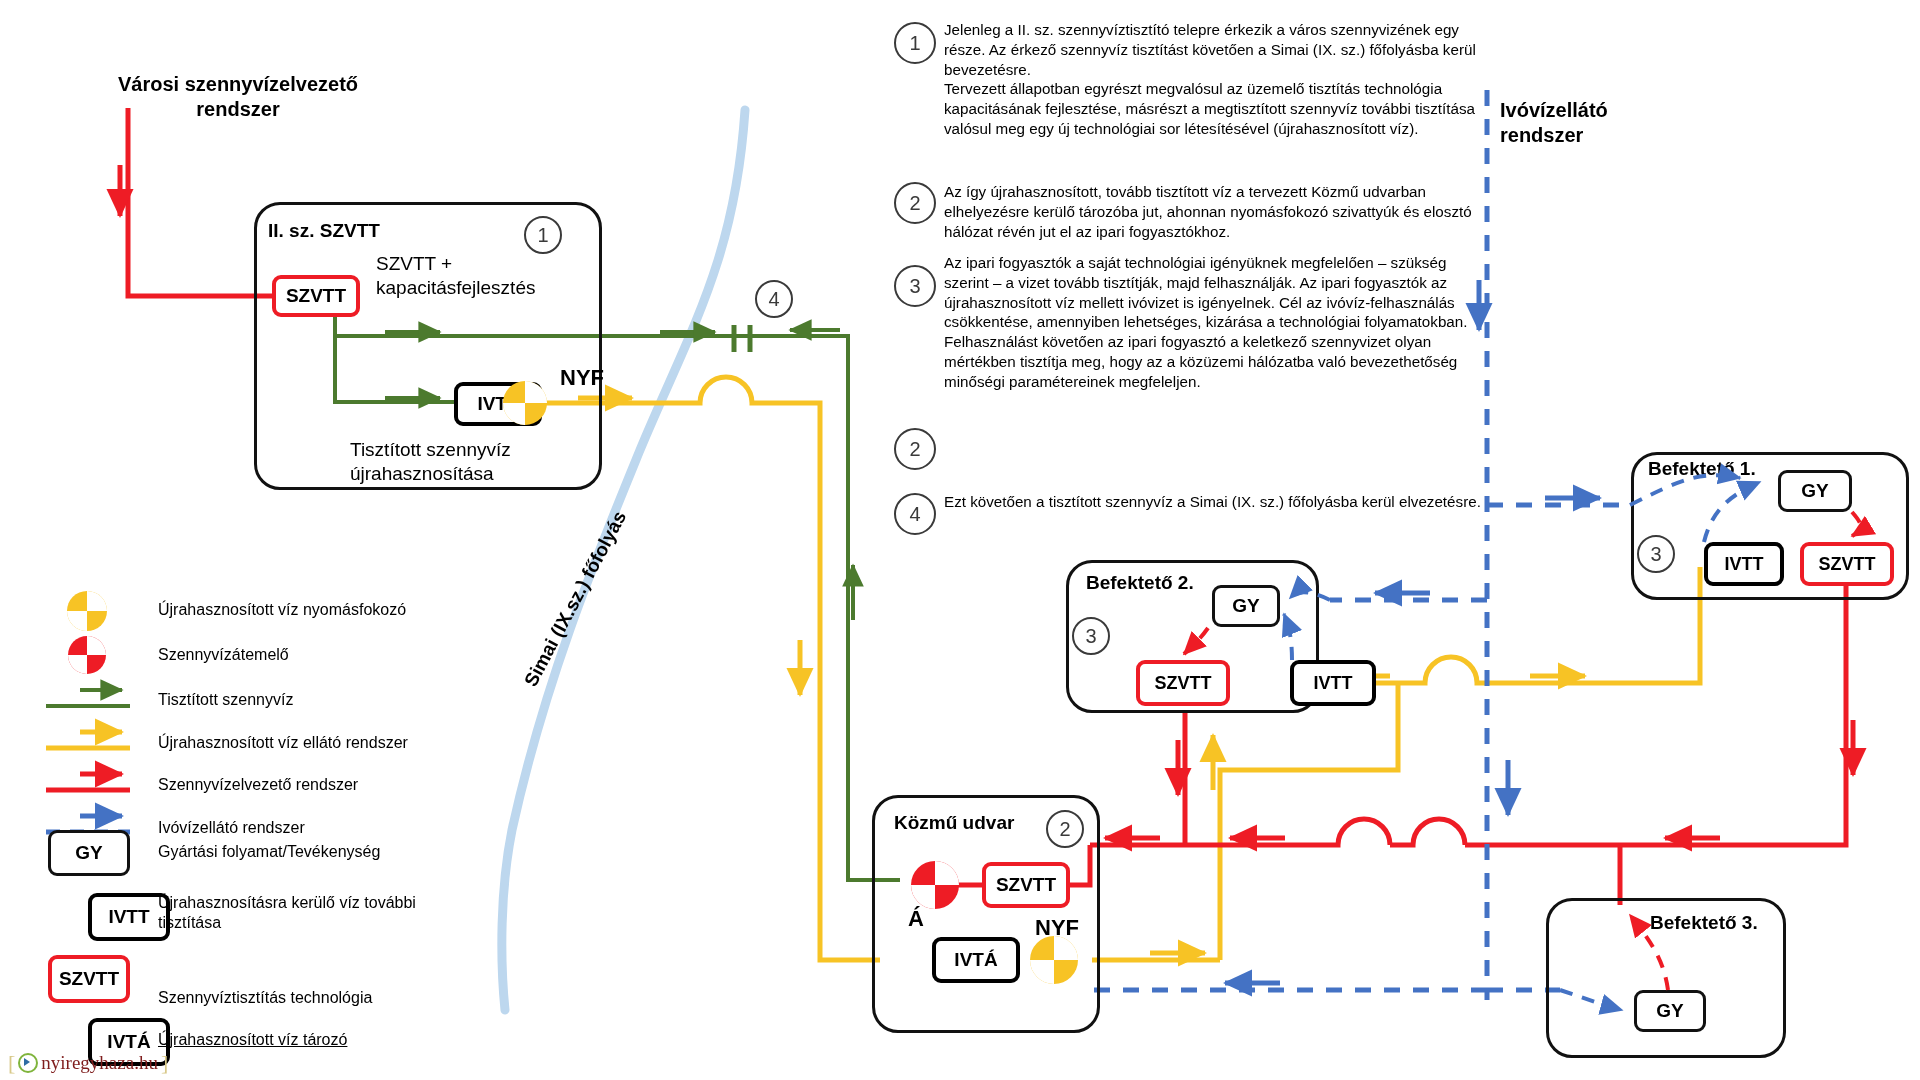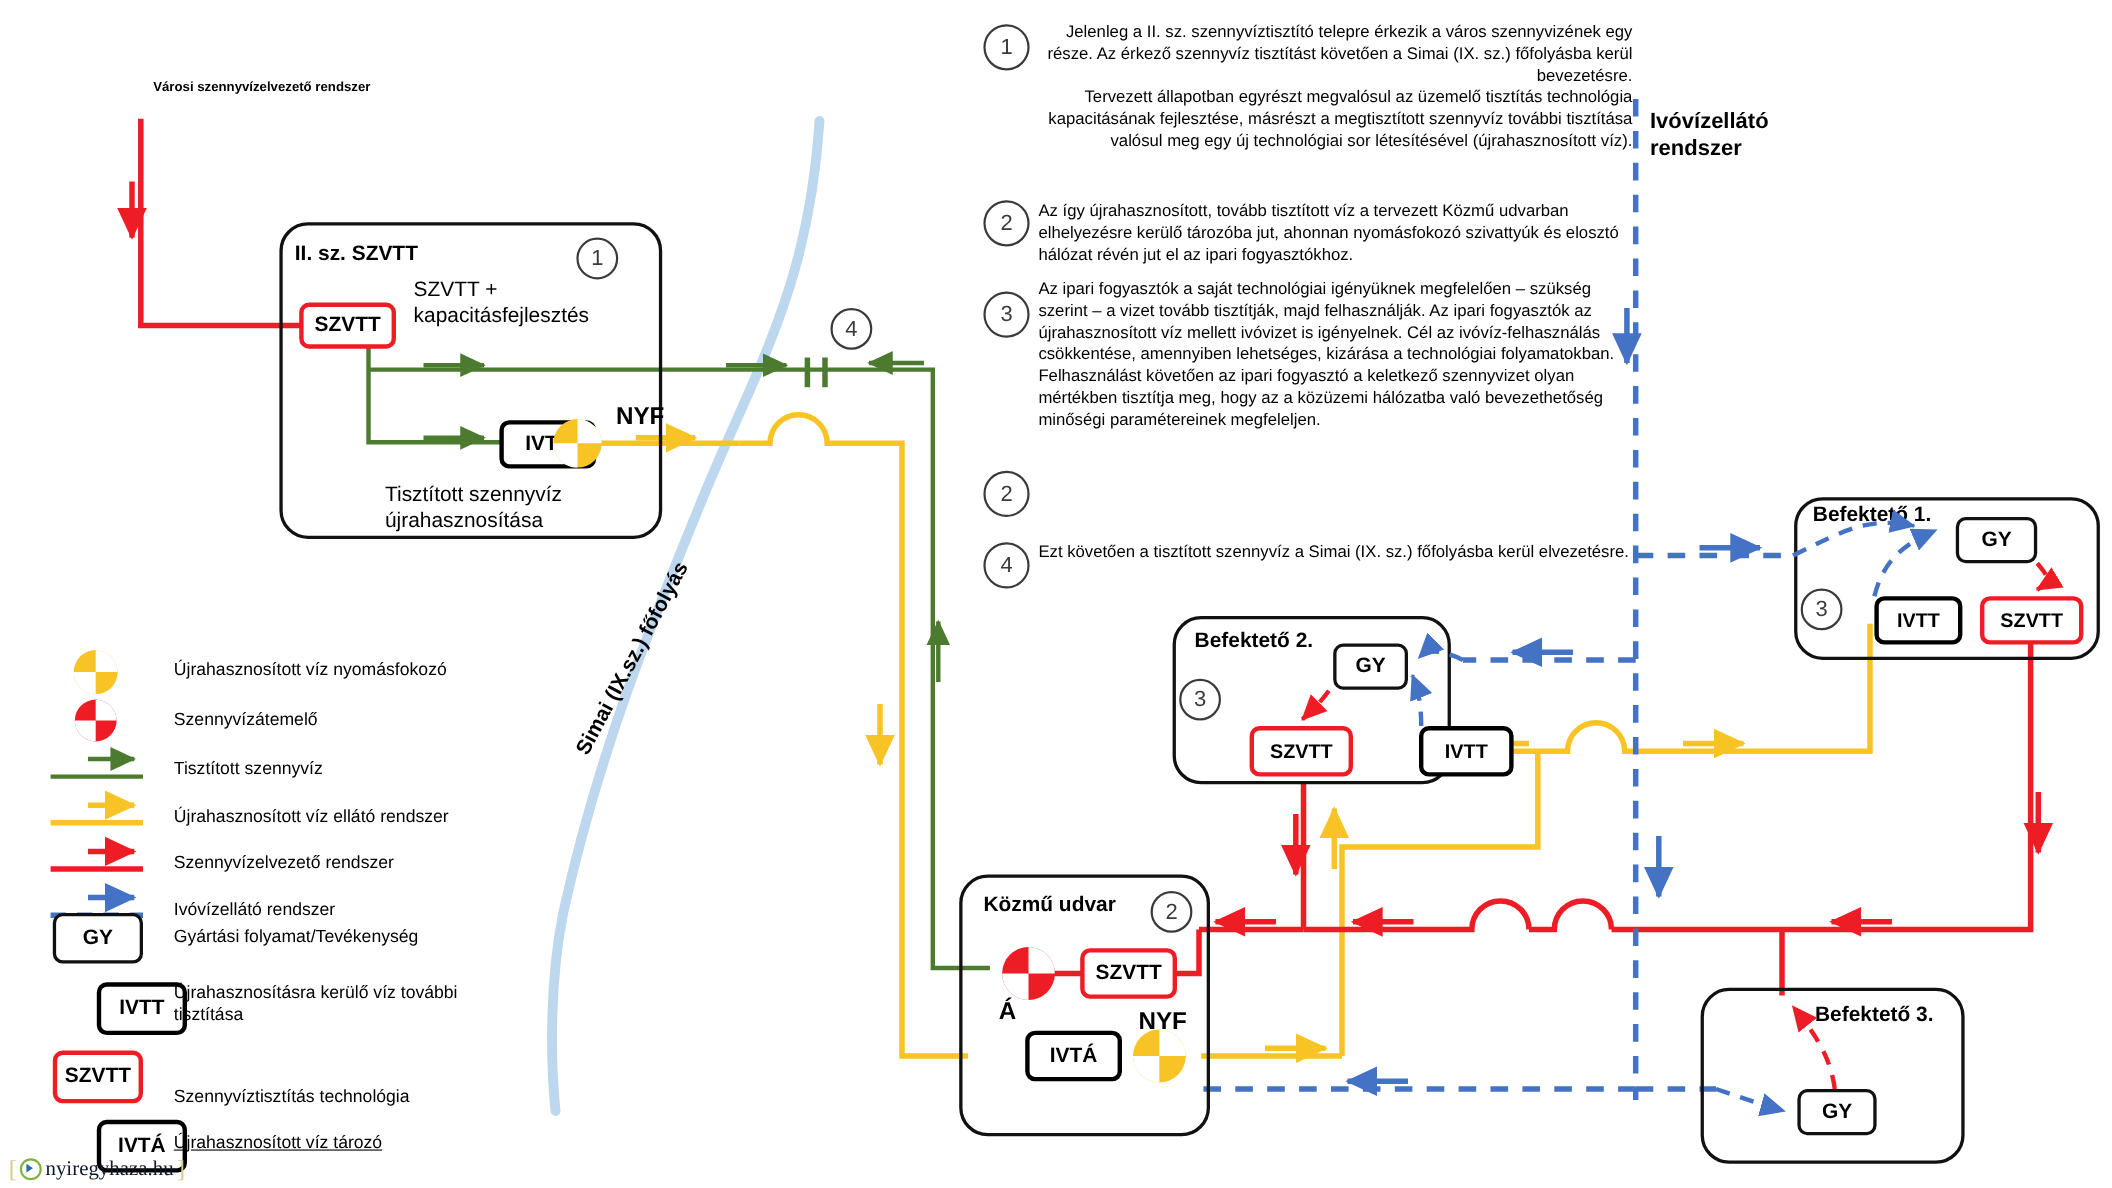--- a/index.html
+++ b/index.html
@@ -29,21 +29,21 @@
   .grp{position:absolute;border:3px solid #111;border-radius:26px;background:transparent;
        box-sizing:border-box;}
   .lg-txt{position:absolute;font-size:16px;line-height:1.25;}
   .lg-node{position:absolute;display:flex;align-items:center;justify-content:center;
            background:#fff;border-radius:9px;font-weight:bold;font-size:19px;box-sizing:border-box;}
 
   .pumplbl{position:absolute;font-weight:bold;font-size:22px;}
   .logo{position:absolute;display:flex;align-items:center;gap:3px;
         font-family:"Liberation Serif","DejaVu Serif",serif;font-size:19px;}
   .logo .brk{color:#d8c98a;font-size:22px;}
-  .logo .nm{color:#0f172a;}
+  .logo .nm{color:#7f1d1d;}
   .logo .mark{display:inline-block;width:16px;height:16px;border-radius:50%;
               border:2px solid #7fb43c;position:relative;}
   .logo .mark::after{content:"";position:absolute;left:4px;top:2.5px;
               border-left:6px solid #2e6ca4;border-top:4px solid transparent;
               border-bottom:4px solid transparent;}
 </style>
 </head>
 <body>
 
 <div id="stage">
@@ -202,21 +202,21 @@
     <path d="M 1852 512 C 1866 528, 1862 530, 1852 536" fill="none" stroke="#ee1c25" stroke-width="4" stroke-dasharray="13 10" marker-end="url(#ar-red)"></path>
 
     <path d="M 1330 600 C 1305 588, 1296 592, 1290 598" fill="none" stroke="#4472c4" stroke-width="4" stroke-dasharray="13 10" marker-end="url(#ar-blu)"></path>
     <path d="M 1292 660 C 1292 636, 1288 624, 1284 614" fill="none" stroke="#4472c4" stroke-width="4" stroke-dasharray="13 10" marker-end="url(#ar-blu)"></path>
     <path d="M 1208 628 C 1198 642, 1190 648, 1184 654" fill="none" stroke="#ee1c25" stroke-width="4" stroke-dasharray="13 10" marker-end="url(#ar-red)"></path>
 
     <path d="M 1560 990 C 1590 1000, 1600 1004, 1622 1010" fill="none" stroke="#4472c4" stroke-width="4" stroke-dasharray="13 10" marker-end="url(#ar-blu)"></path>
     <path d="M 1668 990 C 1664 960, 1650 940, 1630 915" fill="none" stroke="#ee1c25" stroke-width="4" stroke-dasharray="13 10" marker-end="url(#ar-red)"></path>
   </svg>
 
-  <div class="ttl" style="left:88px;top:72px;width:300px;font-size:12px;">
+  <div class="ttl" style="left:88px;top:72px;width:300px;font-size:20px;">
     <span>Városi szennyvízelvezető rendszer</span>
   </div>
 
   <div class="ttl" style="left:1500px;top:98px;width:180px;font-size:20px;text-align:left;">
     <span>Ivóvízellátó rendszer</span>
   </div>
 
   <div class="plainlbl" style="left:376px;top:252px;width:190px;white-space:pre-line;">SZVTT +
 kapacitásfejlesztés</div>
 
@@ -224,21 +224,21 @@
 újrahasznosítása</div>
 
   <div class="pumplbl" style="left:560px;top:365px;">NYF</div>
   <div class="pumplbl" style="left:908px;top:906px;">Á</div>
   <div class="pumplbl" style="left:1035px;top:915px;">NYF</div>
 
   <div style="position:absolute;left:520px;top:680px;transform:rotate(-62deg);
               transform-origin:left top;font-weight:bold;font-size:19px;white-space:nowrap;">Simai (IX.sz.) főfolyás</div>
 
   <div class="numcirc" style="left:894px;top:22px;width:38px;height:38px;">1</div>
-  <div class="para" style="left:944px;top:20px;width:540px;white-space:pre-line;text-align:right;">Jelenleg a II. sz. szennyvíztisztító telepre érkezik a város szennyvizének egy része. Az érkező szennyvíz tisztítást követően a Simai (IX. sz.) főfolyásba kerül bevezetésre.
+  <div class="para" style="left:944px;top:20px;width:540px;white-space:pre-line;">Jelenleg a II. sz. szennyvíztisztító telepre érkezik a város szennyvizének egy része. Az érkező szennyvíz tisztítást követően a Simai (IX. sz.) főfolyásba kerül bevezetésre.
 Tervezett állapotban  egyrészt megvalósul az üzemelő tisztítás technológia kapacitásának fejlesztése, másrészt a megtisztított  szennyvíz további tisztítása valósul meg egy új technológiai  sor létesítésével (újrahasznosított  víz).</div>
 
   <div class="numcirc" style="left:894px;top:182px;width:38px;height:38px;">2</div>
   <div class="para" style="left:944px;top:182px;width:540px;white-space:pre-line;">Az így újrahasznosított,  tovább tisztított  víz a tervezett Közmű udvarban elhelyezésre kerülő tározóba  jut, ahonnan  nyomásfokozó szivattyúk és elosztó hálózat révén jut el az ipari  fogyasztókhoz.</div>
 
   <div class="numcirc" style="left:894px;top:265px;width:38px;height:38px;">3</div>
   <div class="para" style="left:944px;top:253px;width:545px;white-space:pre-line;">Az ipari fogyasztók a saját technológiai  igényüknek megfelelően – szükség szerint – a vizet tovább tisztítják, majd felhasználják. Az ipari  fogyasztók az újrahasznosított  víz mellett ivóvizet is igényelnek. Cél az ivóvíz-felhasználás csökkentése, amennyiben lehetséges, kizárása a technológiai folyamatokban.
 Felhasználást követően az ipari fogyasztó a keletkező szennyvizet olyan mértékben tisztítja  meg, hogy az a közüzemi hálózatba való bevezethetőség minőségi paramétereinek  megfeleljen.</div>
 
   <div class="numcirc" style="left:894px;top:428px;width:38px;height:38px;">2</div>

